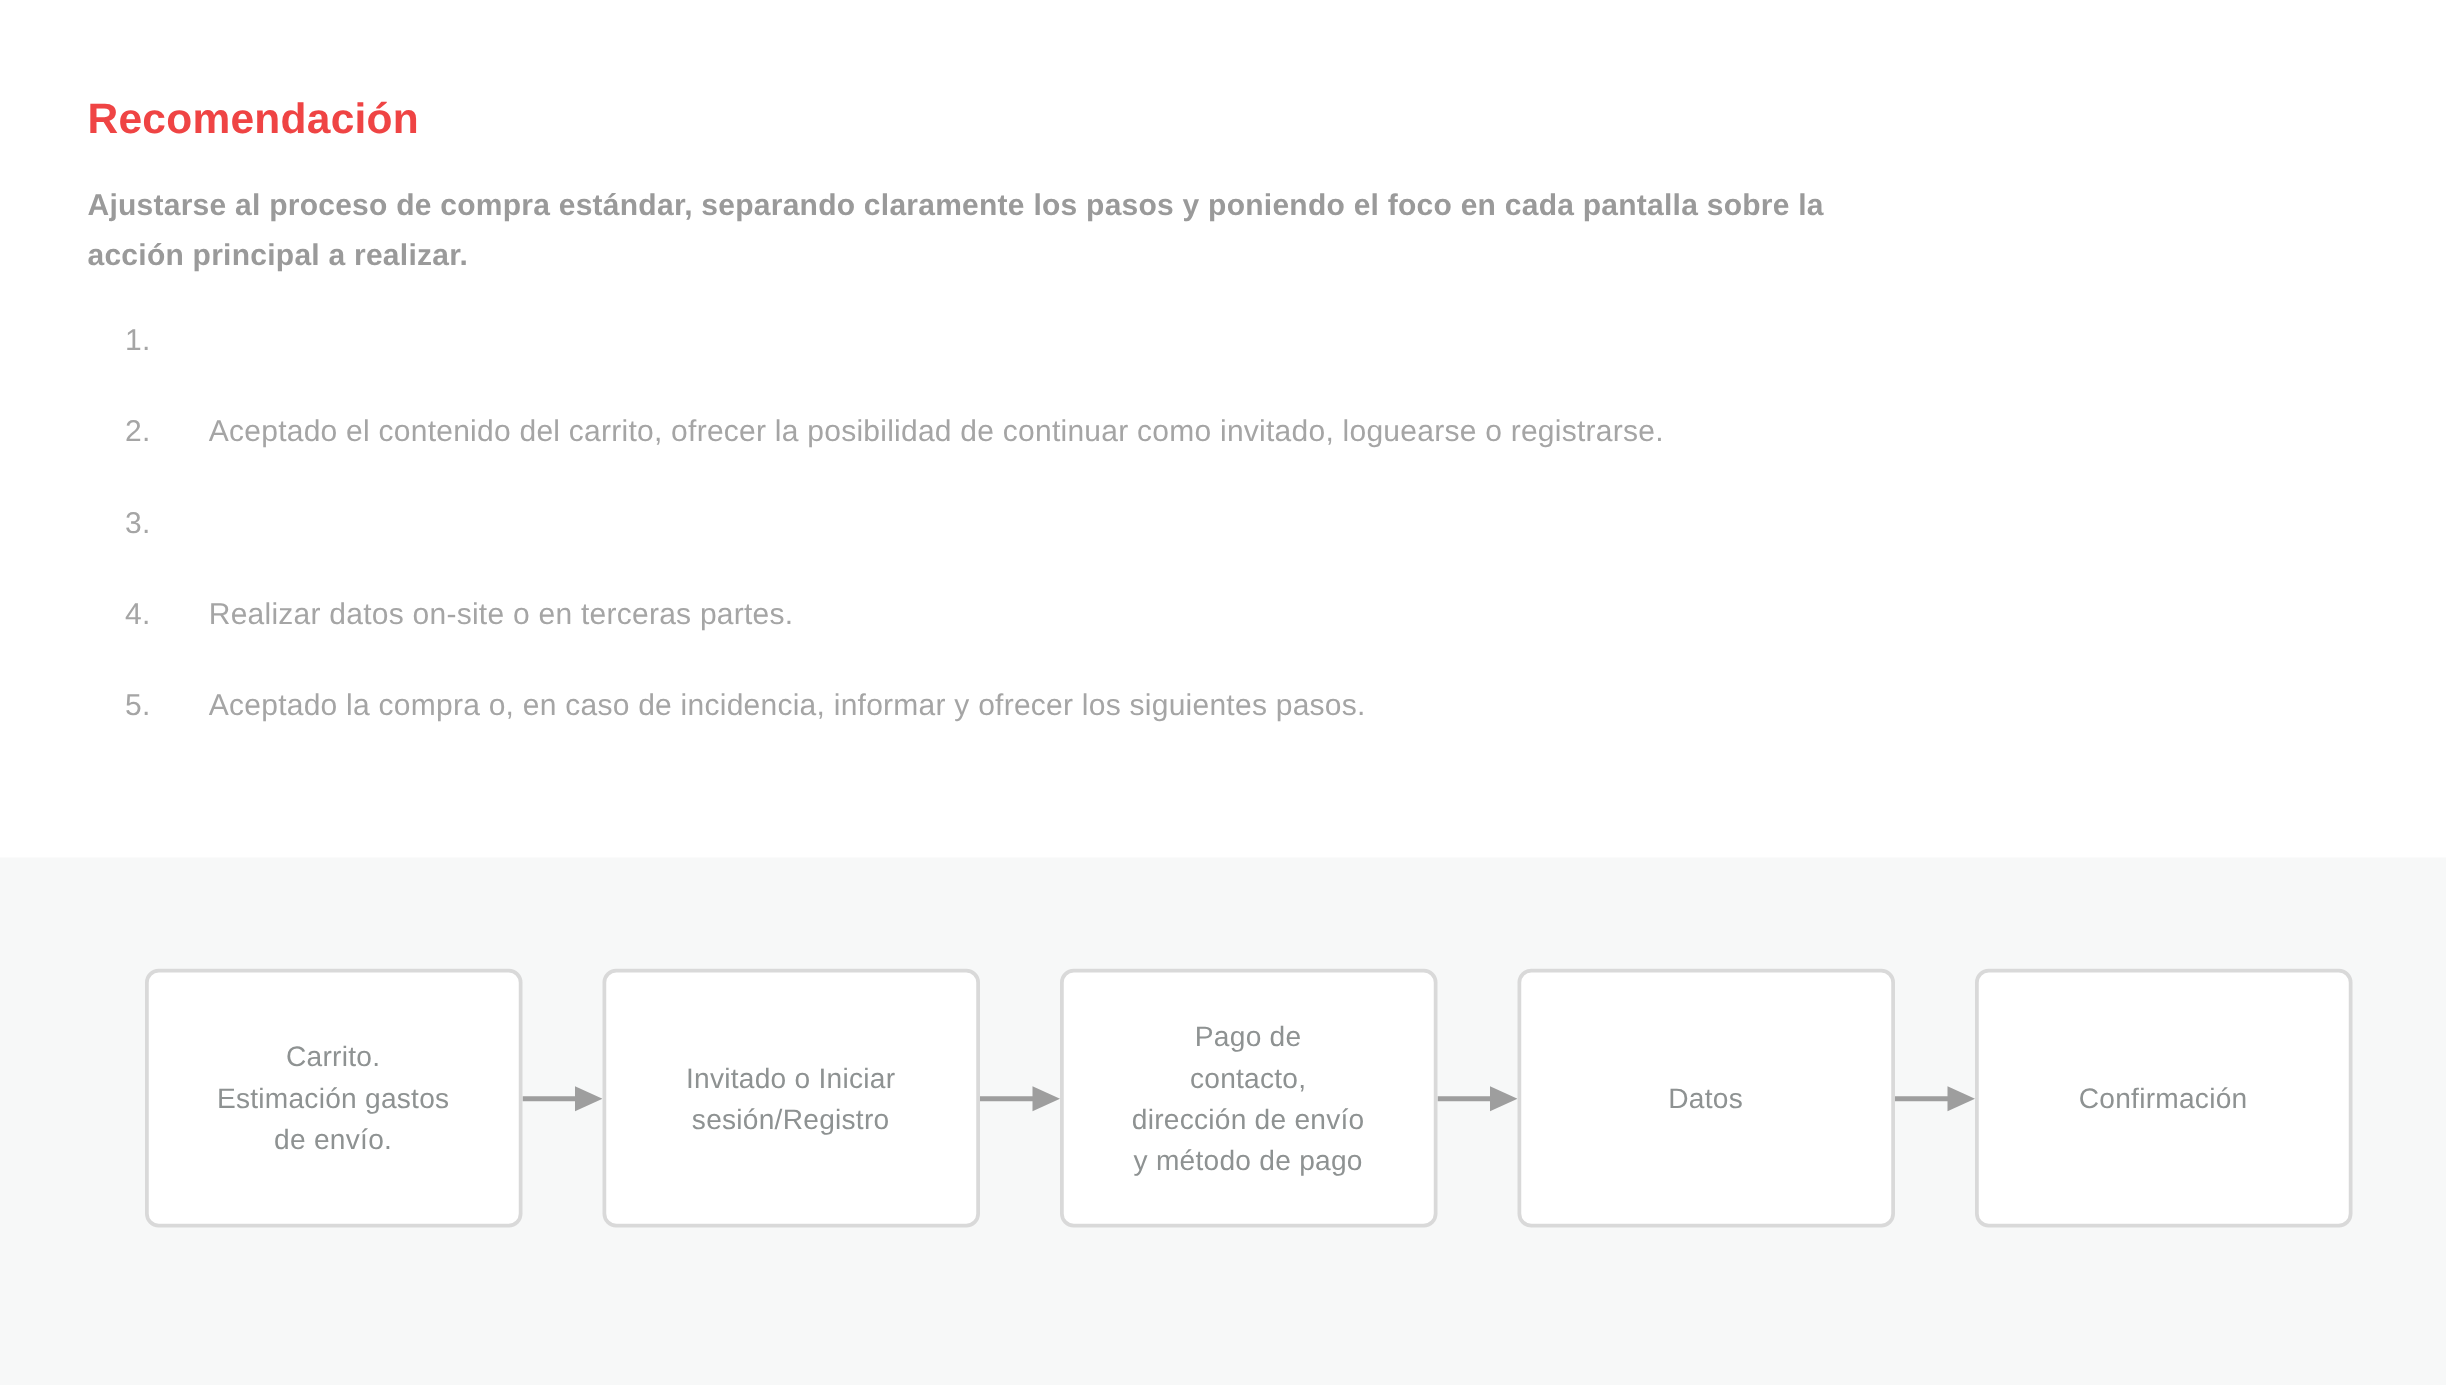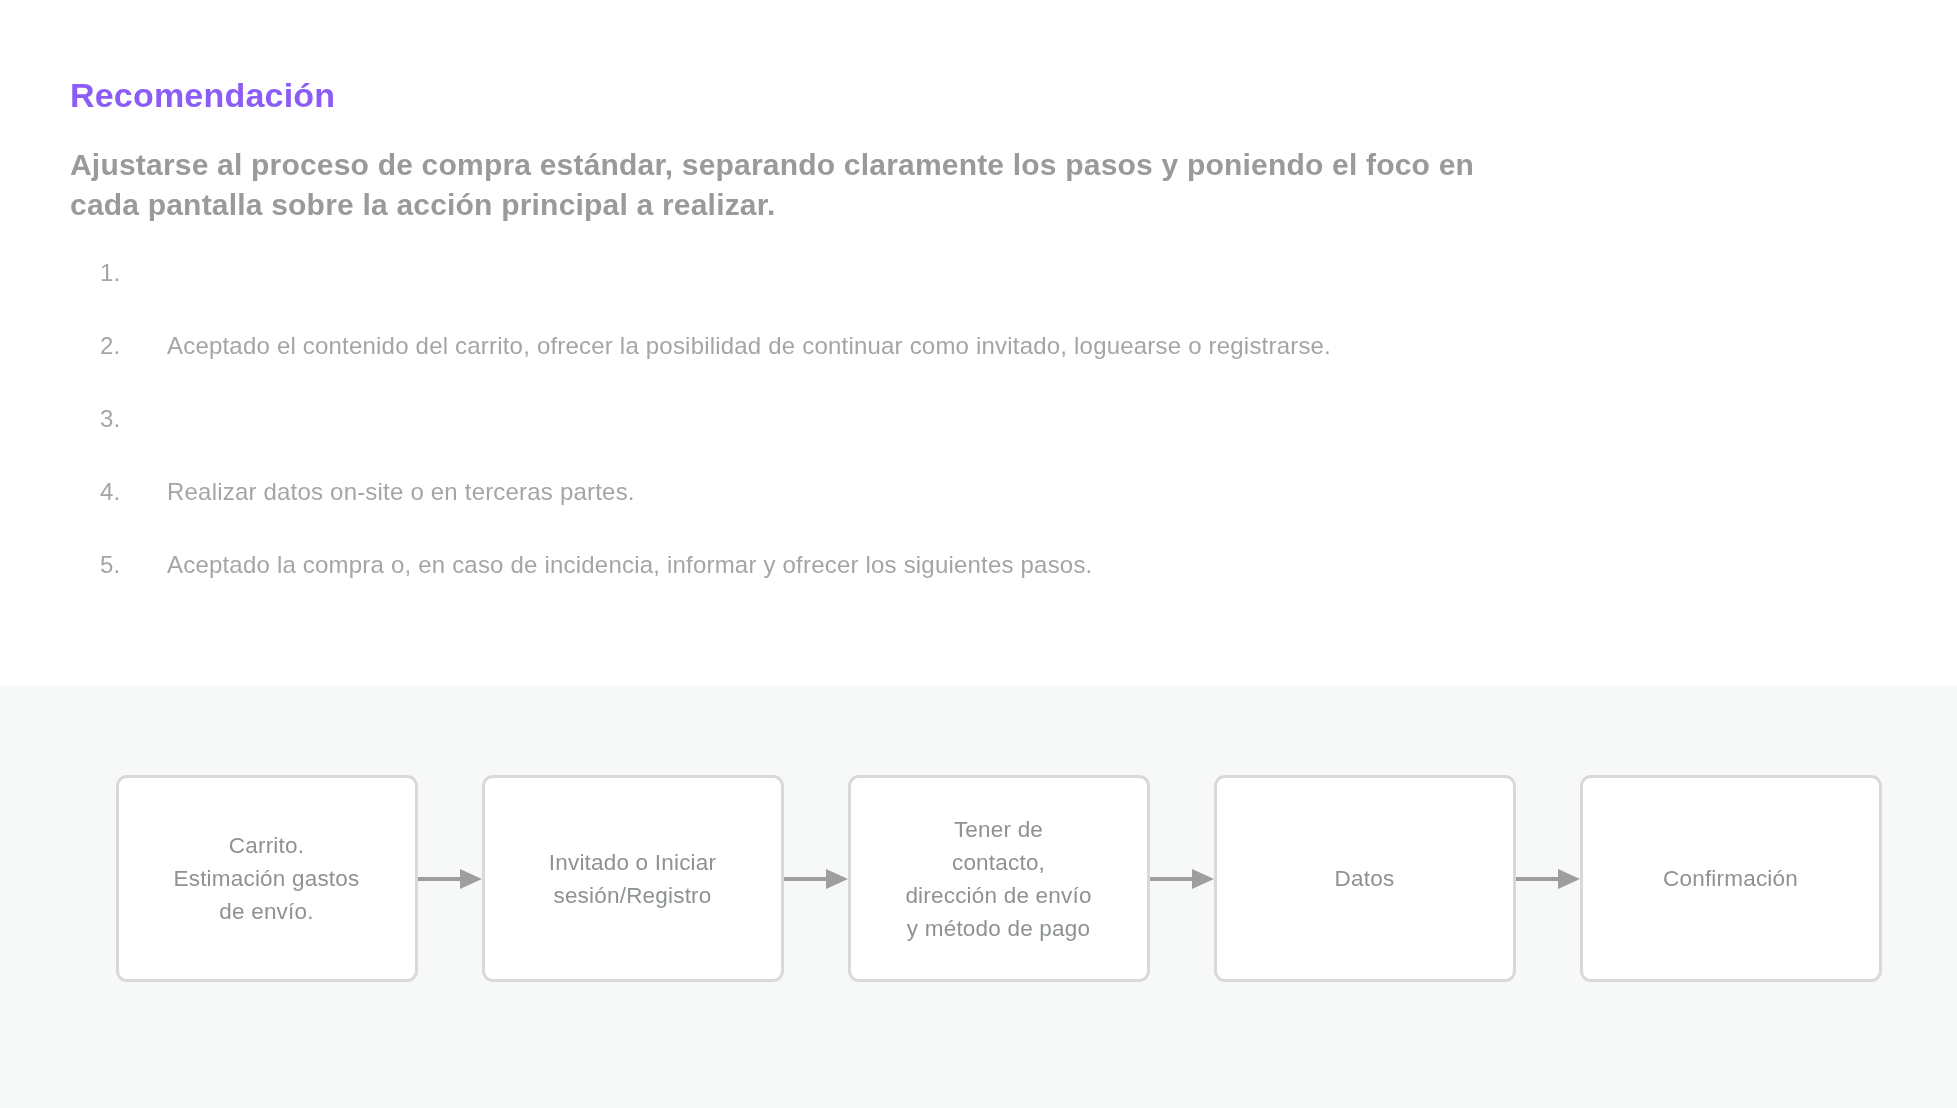--- a/index.html
+++ b/index.html
@@ -18,26 +18,26 @@
   .content {
     box-sizing: border-box;
     height: 686px;
     padding: 76px 70px 0 70px;
     background: #ffffff;
   }
   .page-title {
     margin: 0 0 30px 0;
     font-size: 34px;
     font-weight: bold;
-    color: #8b5cf6;
+    color: #ef4444;
     letter-spacing: 0.2px;
   }
   .subtitle {
     margin: 0 0 28px 0;
-    font-size: 30px;
+    font-size: 24px;
     font-weight: bold;
     color: #9a9a9a;
     line-height: 40px;
     max-width: 1470px;
     letter-spacing: 0.2px;
   }
   .rec-list {
     margin: 0;
     padding: 0 0 0 30px;
     list-style: none;
@@ -150,21 +150,21 @@
     </div>
 
     <span class="flow-arrow">
       <svg width="64" height="24" viewBox="0 0 64 24" aria-hidden="true">
         <line x1="0" y1="12" x2="44" y2="12" stroke="#9e9e9e" stroke-width="4"></line>
         <polygon points="42,2 64,12 42,22" fill="#9e9e9e"></polygon>
       </svg>
     </span>
 
     <div class="flow-box">
-      <span class="box-label">Tener de
+      <span class="box-label">Pago de
 contacto,
 dirección de envío
 y método de pago</span>
     </div>
 
     <span class="flow-arrow">
       <svg width="64" height="24" viewBox="0 0 64 24" aria-hidden="true">
         <line x1="0" y1="12" x2="44" y2="12" stroke="#9e9e9e" stroke-width="4"></line>
         <polygon points="42,2 64,12 42,22" fill="#9e9e9e"></polygon>
       </svg>

